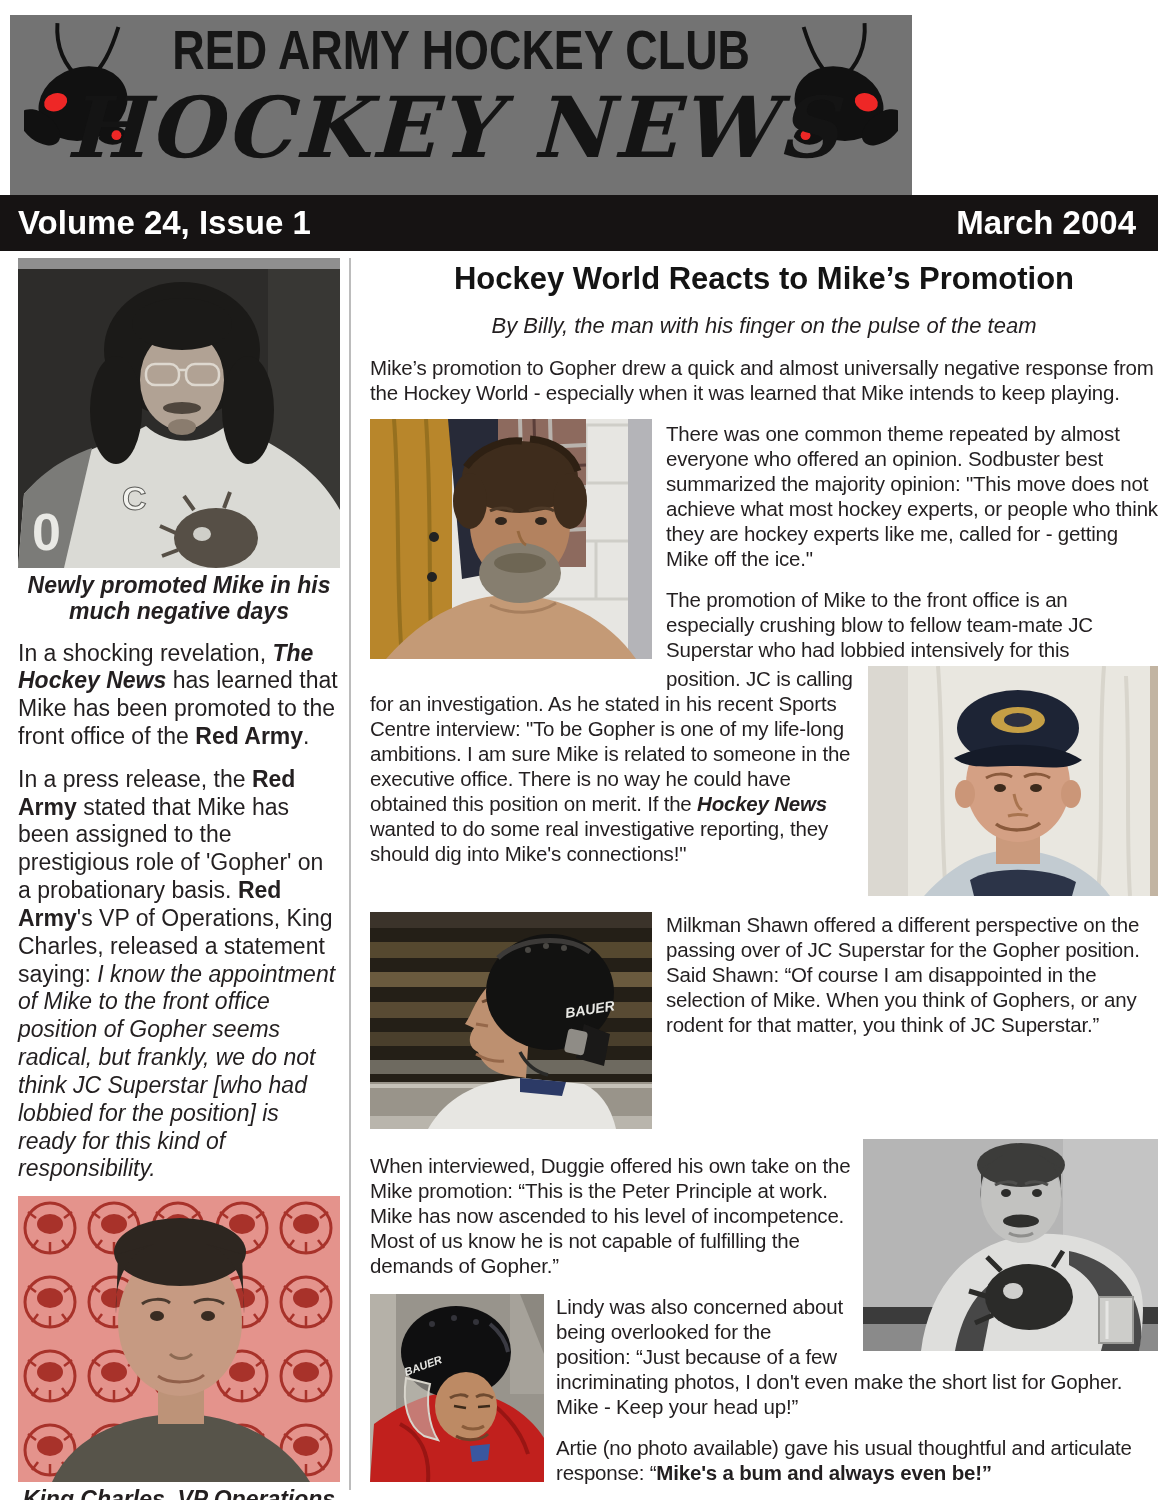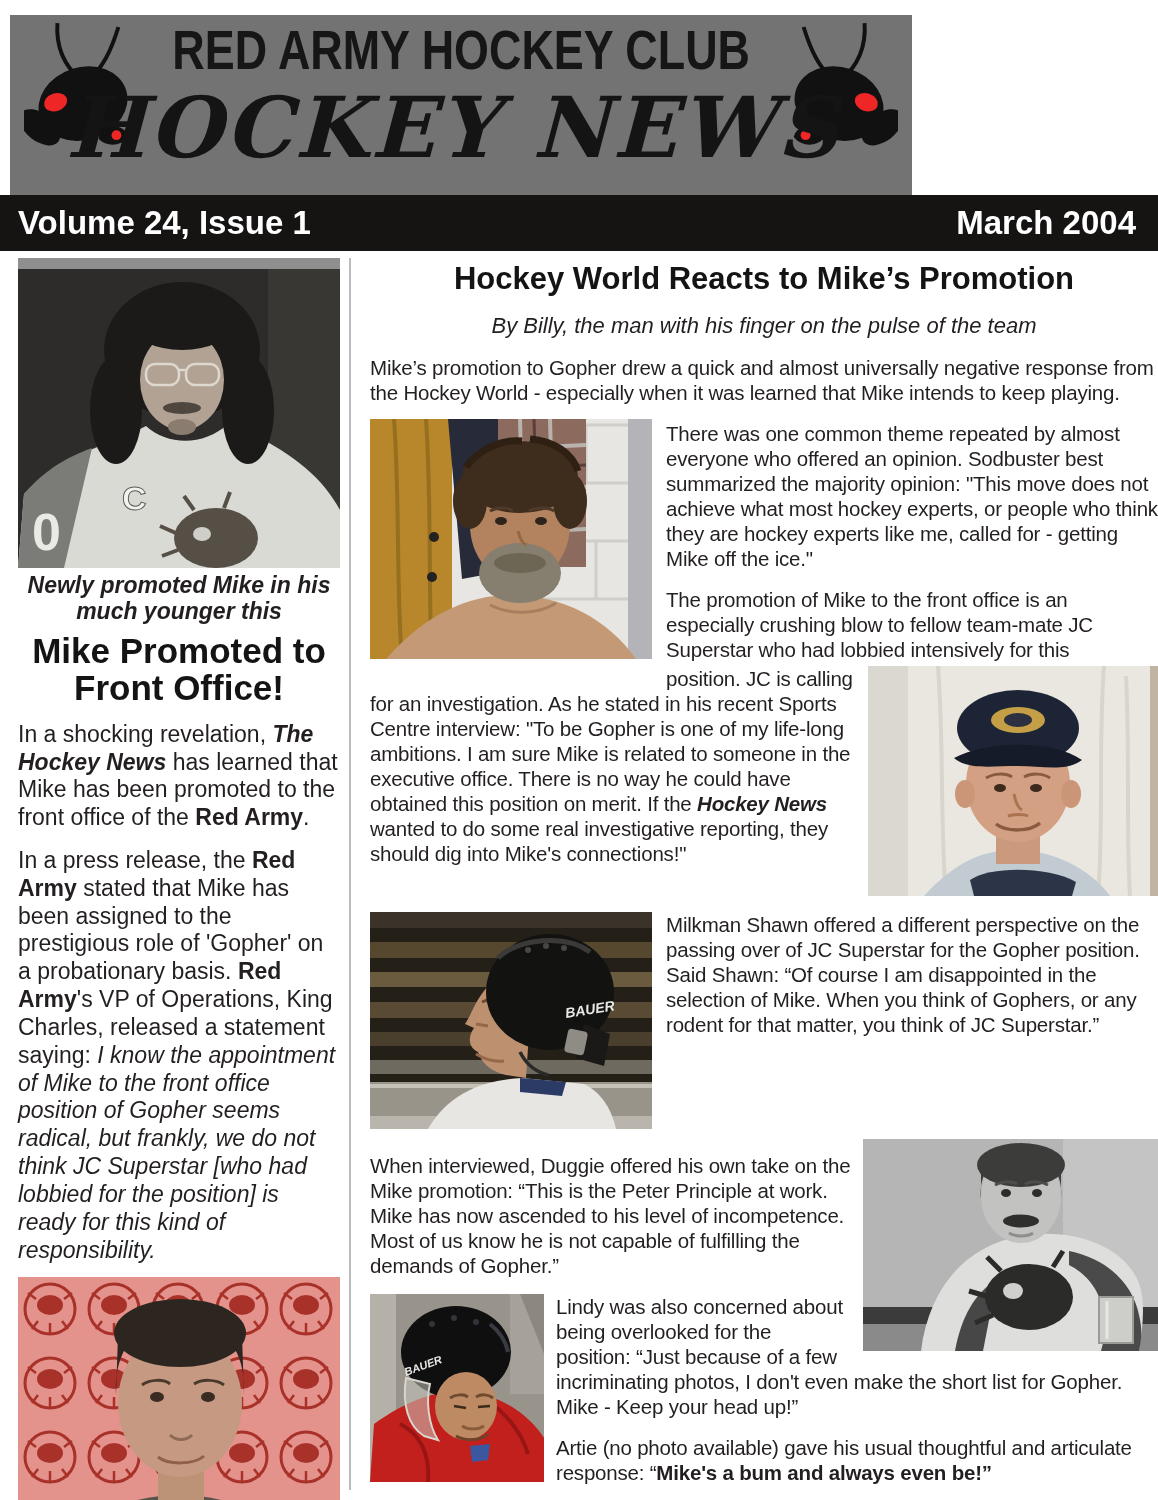--- a/index.html
+++ b/index.html
@@ -112,23 +112,22 @@
 
       <text x="104" y="252" font-size="34" font-weight="bold" fill="#f2f2ee" stroke="#5d5d5a" stroke-width="1">C</text>
 
       <g>
         <ellipse cx="198" cy="280" rx="42" ry="30" fill="#564f46"></ellipse>
         <path d="M176,252 L166,238 M206,250 L212,234 M160,276 L142,268 M160,292 L144,298" stroke="#564f46" stroke-width="4" fill="none"></path>
         <ellipse cx="184" cy="276" rx="9" ry="7" fill="#cfcfc9"></ellipse>
       </g>
     </svg>
 
-    <div class="cap">Newly promoted Mike in his much younger this</div>
-
-    <h1>Mike Promoted to Front Office!</h1>
+    <div class="cap">Newly promoted Mike in his much negative days</div>
+
 
     <p><span>In a shocking revelation, </span><span class="b i">The Hockey News</span><span> has learned that Mike has been promoted to the front office of the </span><span class="b">Red Army</span><span>.</span></p>
     <p><span>In a press release, the </span><span class="b">Red Army</span><span> stated that Mike has been assigned to the prestigious role of 'Gopher' on a probationary basis.  </span><span class="b">Red Army</span><span>'s VP of Operations, King Charles, released a statement saying: </span><span class="i">I know the appointment of Mike to the front office position of Gopher seems radical, but frankly, we do not think JC Superstar [who had lobbied for the position] is ready for this kind of responsibility.</span></p>
 
     <svg class="ph2" width="322" height="286" viewBox="0 0 322 286">
       <defs>
         <pattern id="kcpat" width="64" height="74" patternUnits="userSpaceOnUse">
           <rect width="64" height="74" fill="#e4938c"></rect>
           <circle cx="32" cy="32" r="25" fill="none" stroke="#a8322a" stroke-width="3"></circle>
           <ellipse cx="32" cy="28" rx="13" ry="10" fill="#a8322a"></ellipse>

